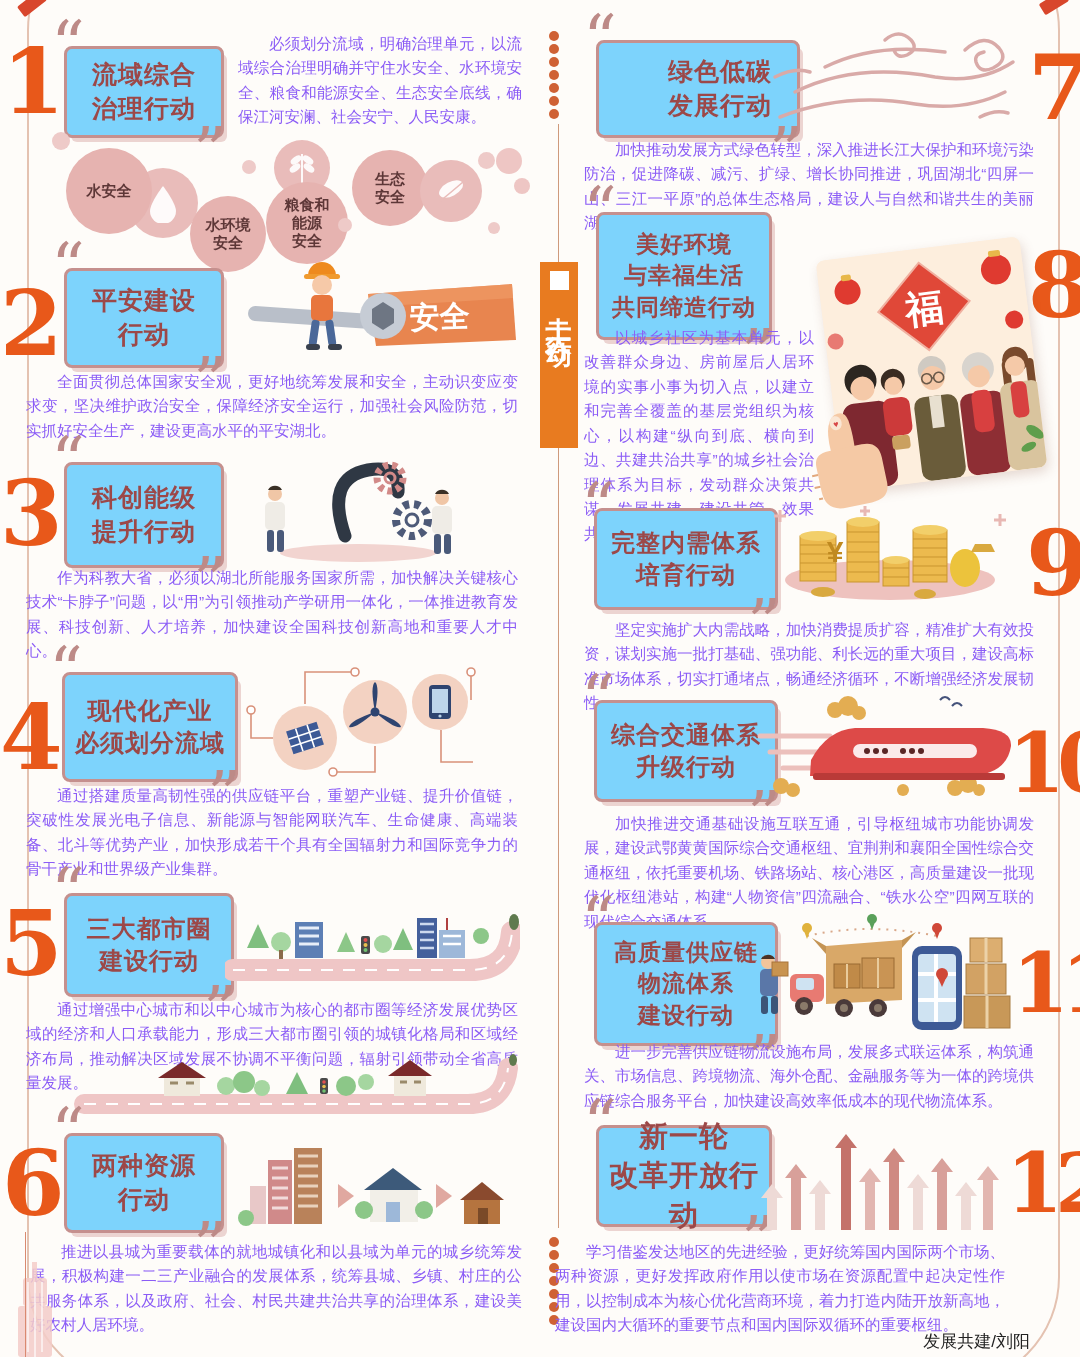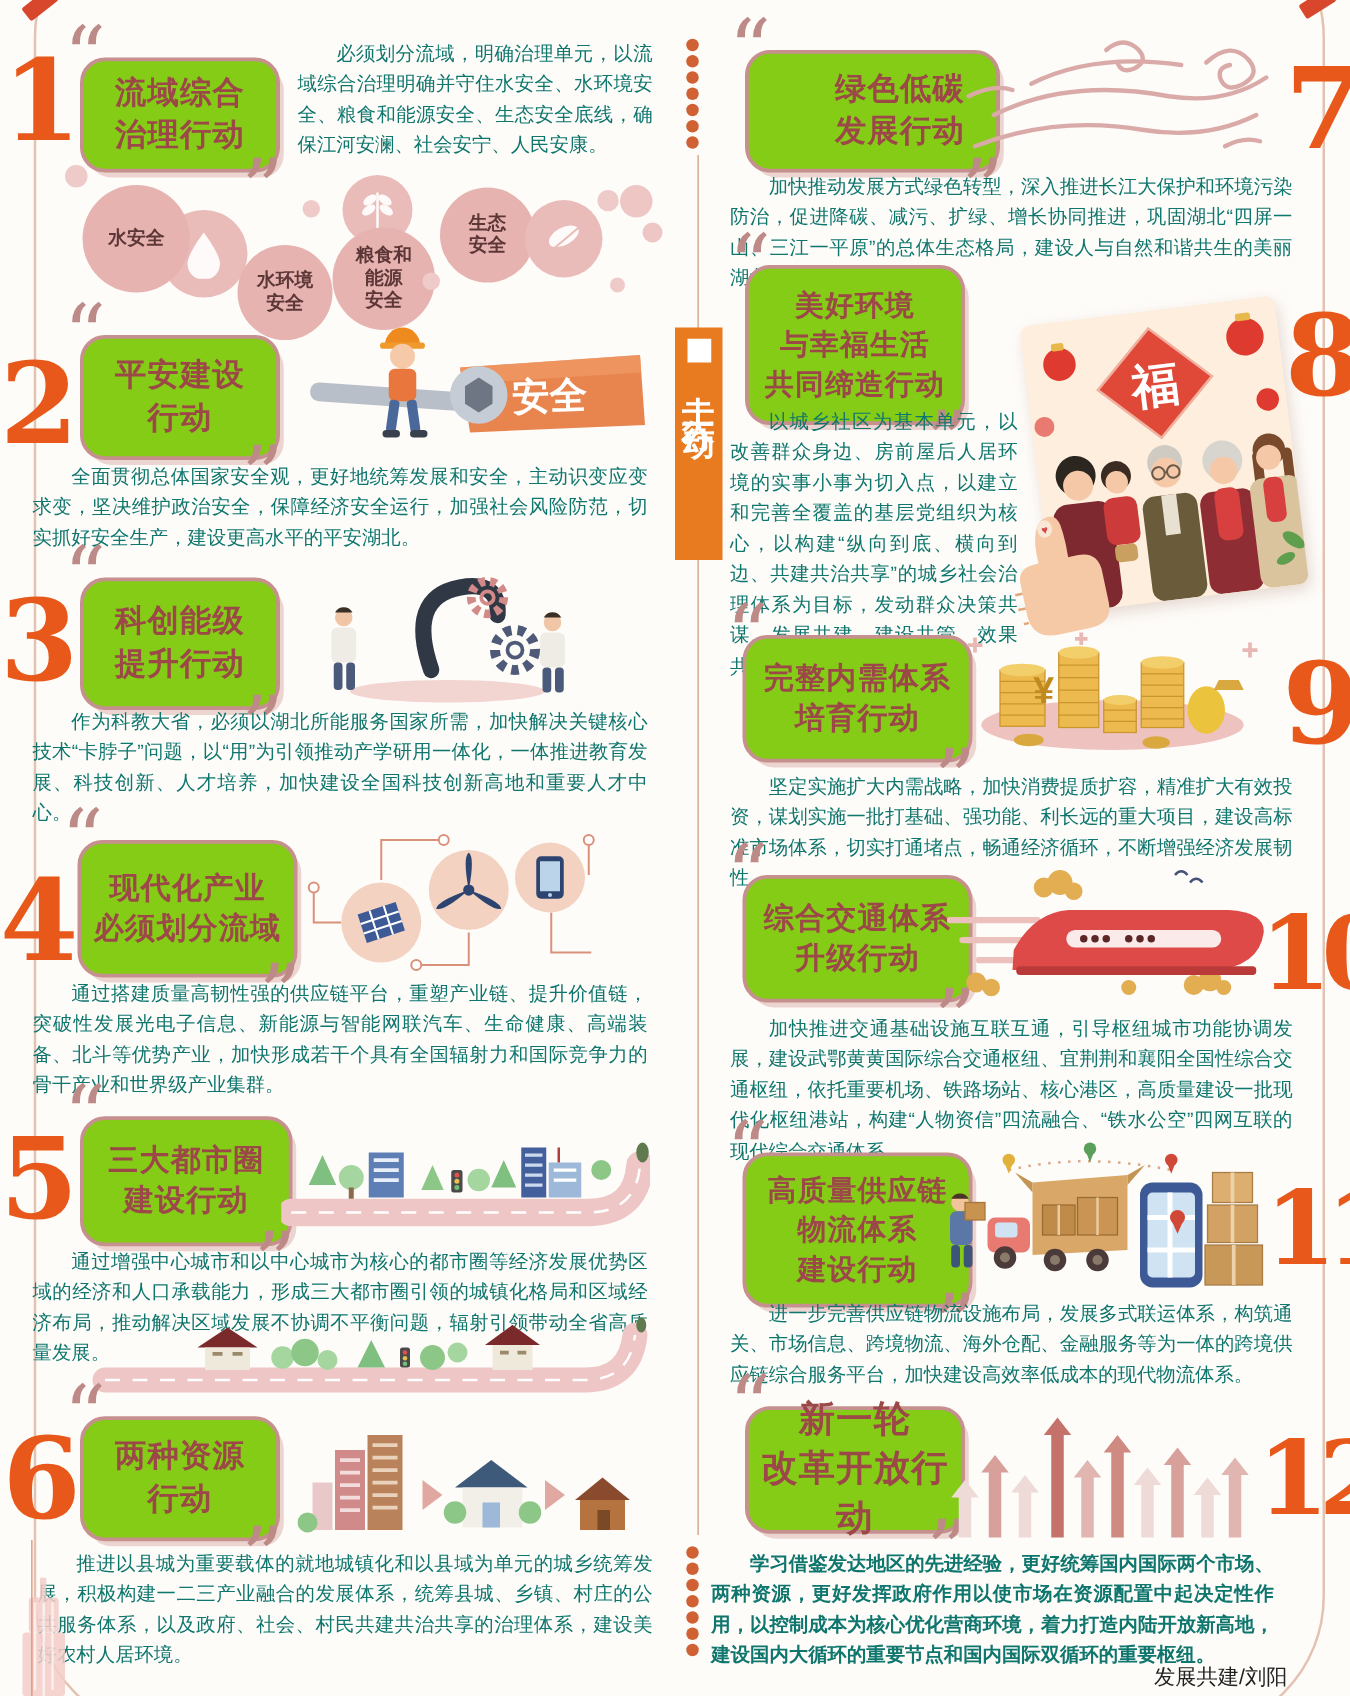--- a/index.html
+++ b/index.html
@@ -4,30 +4,30 @@
 <style>
   html,body{margin:0;padding:0;}
   .page{position:relative;width:1080px;height:1357px;background:#fefcf9;overflow:hidden;
         font-family:"Liberation Sans",sans-serif;color:#3d3d3d;}
   .frame{position:absolute;left:27px;right:20px;top:-80px;bottom:-30px;
          border:2px solid #e4c2b1;border-radius:110px;}
   .corner-mark{position:absolute;width:28px;height:13px;background:#d8462c;border-radius:2px;}
   .num{position:absolute;font-family:"DejaVu Serif",serif;font-weight:bold;color:#e8581a;
        font-size:90px;line-height:1;letter-spacing:-2px;}
   .num2{font-size:82px;letter-spacing:-8px;}
-  .tbox{position:absolute;border:3px solid #c5908e;border-radius:20px;background:#84cc16;
+  .tbox{position:absolute;border:3px solid #c5908e;border-radius:8px;background:#7dd3fc;
         box-shadow:5px 6px 0 -2px #ecd4d1;display:flex;align-items:center;justify-content:center;}
   .tbox::before{content:"\201C";position:absolute;top:-36px;left:-16px;line-height:1;
         font-family:"DejaVu Serif",serif;font-size:66px;color:#bd8a87;}
   .tbox::after{content:"\201D";position:absolute;bottom:-50px;right:-6px;line-height:1;
         font-family:"DejaVu Serif",serif;font-size:66px;color:#bd8a87;}
   .tlabel{white-space:pre-line;text-align:center;font-weight:bold;color:#9c4848;
         font-size:25px;line-height:1.35;letter-spacing:1px;}
   .para{position:absolute;font-size:15.5px;line-height:1.58;text-align:justify;
-        text-indent:2em;color:#0f766e;}
+        text-indent:2em;color:#8b5cf6;}
   .bubble{position:absolute;border-radius:50%;background:#e6b3b0;display:flex;
         align-items:center;justify-content:center;}
   .blabel{white-space:pre-line;text-align:center;font-weight:bold;color:#5d3737;
         font-size:15px;line-height:1.22;}
   .dotcol{position:absolute;display:flex;flex-direction:column;gap:3px;}
   .dot{width:10px;height:10px;border-radius:50%;background:#cf6134;}
   .vline{position:absolute;width:1px;background:#cf9a7c;}
   .banner{position:absolute;left:540px;top:262px;width:38px;height:186px;background:#e87b20;
         display:flex;flex-direction:column;align-items:center;padding-top:9px;box-sizing:border-box;}
   .banner-square{width:19px;height:19px;background:#ffffff;margin-bottom:7px;}
@@ -501,16 +501,16 @@
     <polygon points="57,108 57,72 51,72 62,58 73,72 67,72 67,108" fill="#eedad6"></polygon>
     <polygon points="83,108 83,26 77,26 88,12 99,26 93,26 93,108" fill="#c4726a"></polygon>
     <polygon points="107,108 107,60 101,60 112,46 123,60 117,60 117,108" fill="#e2b6b0"></polygon>
     <polygon points="131,108 131,40 125,40 136,26 147,40 141,40 141,108" fill="#cf8a82"></polygon>
     <polygon points="155,108 155,66 149,66 160,52 171,66 165,66 165,108" fill="#eedad6"></polygon>
     <polygon points="179,108 179,50 173,50 184,36 195,50 189,50 189,108" fill="#d8a09a"></polygon>
     <polygon points="203,108 203,74 197,74 208,60 219,74 213,74 213,108" fill="#eedad6"></polygon>
     <polygon points="225,108 225,58 219,58 230,44 241,58 235,58 235,108" fill="#e2b6b0"></polygon>
   </svg>
   <div class="num num2" style="left:1006px;top:1142px;">12</div>
-  <div class="para" style="left:569px;top:1240px;width:450px;font-weight:bold;">学习借鉴发达地区的先进经验，更好统筹国内国际两个市场、两种资源，更好发挥政府作用以使市场在资源配置中起决定性作用，以控制成本为核心优化营商环境，着力打造内陆开放新高地，建设国内大循环的重要节点和国内国际双循环的重要枢纽。</div>
+  <div class="para" style="left:555px;top:1240px;width:450px;">学习借鉴发达地区的先进经验，更好统筹国内国际两个市场、两种资源，更好发挥政府作用以使市场在资源配置中起决定性作用，以控制成本为核心优化营商环境，着力打造内陆开放新高地，建设国内大循环的重要节点和国内国际双循环的重要枢纽。</div>
 
   <div class="credit">发展共建/刘阳</div>
 </div>
 
 </body></html>

